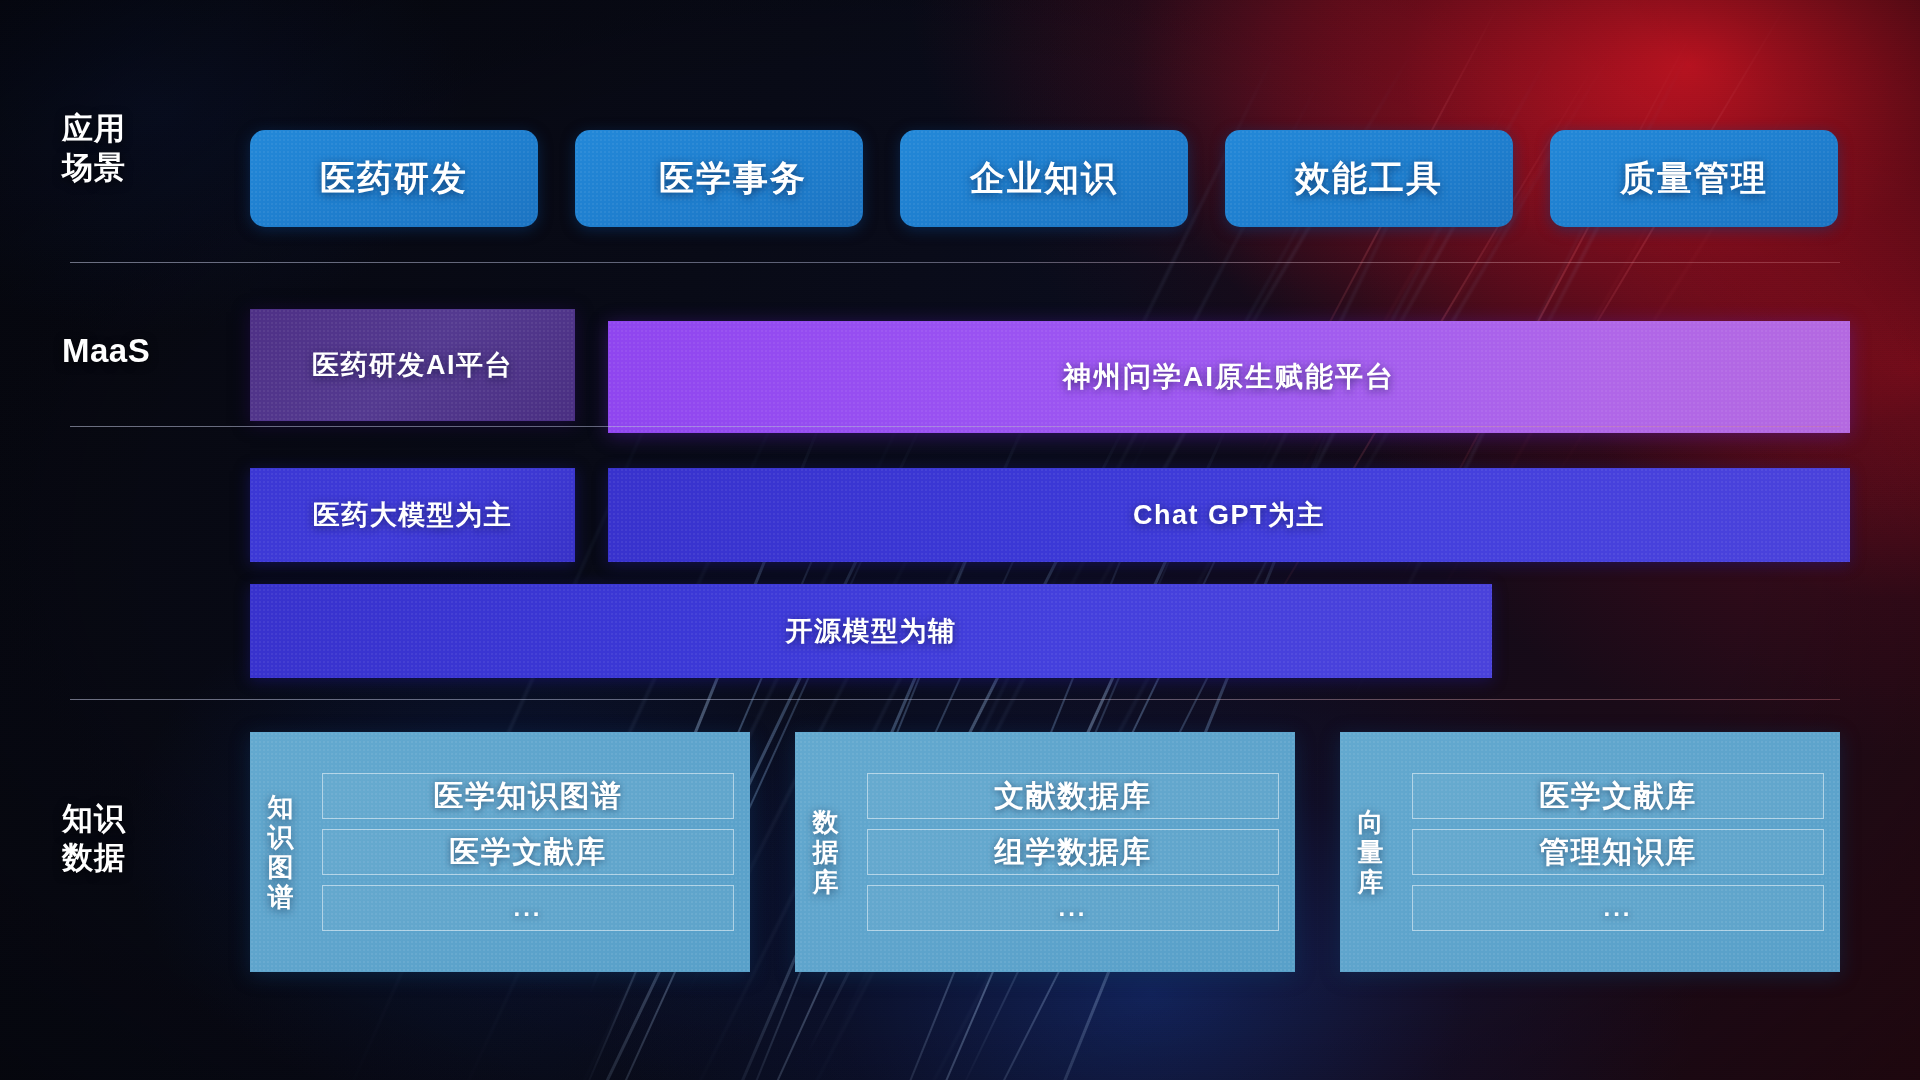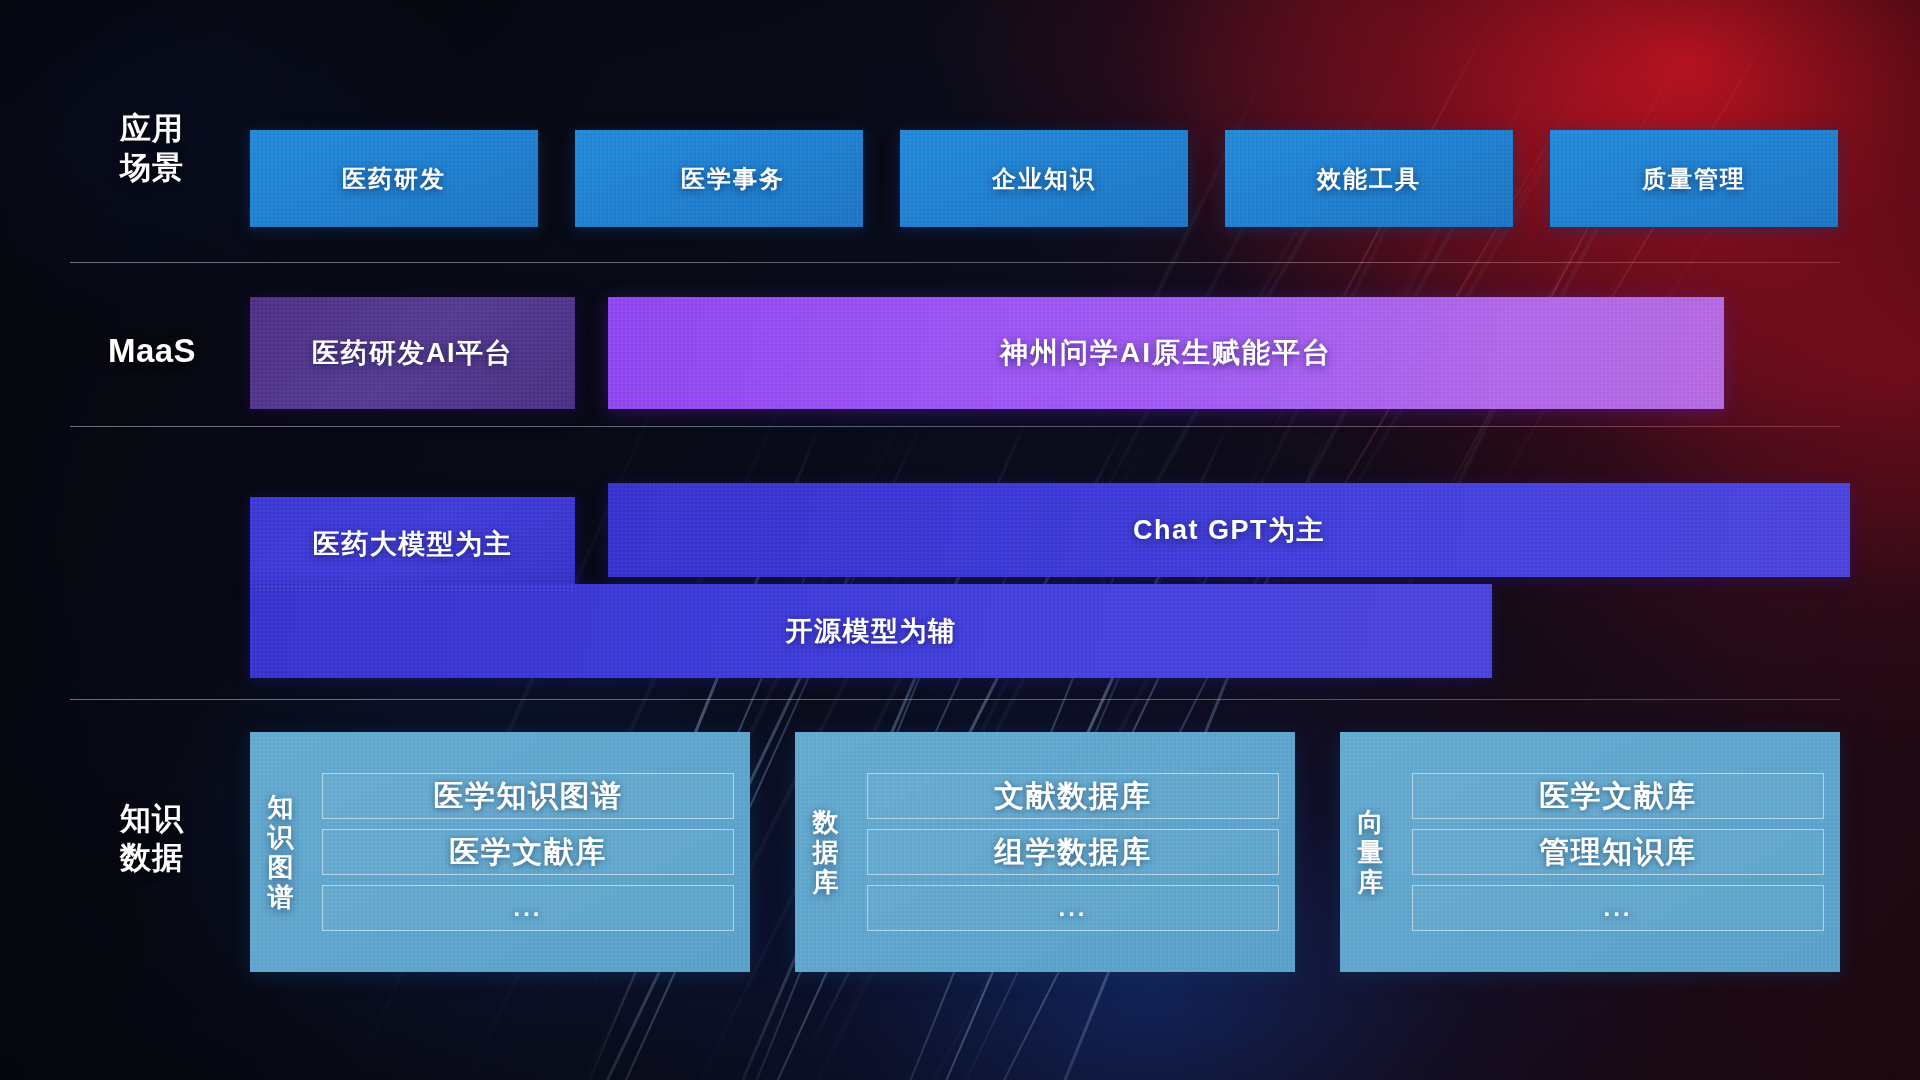--- a/index.html
+++ b/index.html
@@ -66,28 +66,27 @@
   }
 
   .row {
     position:absolute;
     display:flex;
     align-items:center;
   }
 
   .row-label {
     position:absolute;
-    left:87px;
+    left:62px;
     width:130px;
     color:#ffffff;
     font-weight:700;
     font-size:31px;
     line-height:1.25;
     letter-spacing:1px;
-    text-align:center;
     text-shadow:0 2px 10px rgba(0,0,0,.7);
     white-space:pre-line;
   }
   .row-label.latin { font-size:33px; letter-spacing:.5px; }
 
   .divider {
     position:absolute;
     left:70px;
     width:1770px;
     height:1px;
@@ -112,24 +111,25 @@
     background-image:radial-gradient(rgba(255,255,255,.13) 0.7px, rgba(0,0,0,0) 0.8px);
     background-size:4px 4px;
     opacity:.5;
     pointer-events:none;
     z-index:1;
   }
 
   
   .app-blk {
     height:97px;
-    font-size:24px;
+    font-size:35px;
     letter-spacing:2px;
     background:linear-gradient(160deg,#2388d8 0%,#1f80d0 45%,#1c74c2 100%);
     box-shadow:0 3px 14px rgba(10,60,120,.5);
+    border-radius:15px;
   }
 
   
   .maas-left {
     height:112px;
     font-size:27px;
     letter-spacing:1.5px;
     background:linear-gradient(135deg,#4e3086 0%,#543a90 50%,#4a2f82 100%);
     box-shadow:0 3px 16px rgba(40,10,90,.5);
   }
@@ -141,21 +141,20 @@
     box-shadow:0 3px 18px rgba(90,30,180,.45);
   }
 
   
   .algo-left {
     height:94px;
     font-size:27px;
     letter-spacing:1.5px;
     background:linear-gradient(140deg,#3b37d4 0%,#3f3bd8 50%,#3832c8 100%);
     box-shadow:0 3px 14px rgba(30,25,140,.5);
-    margin-top:29px;
   }
   .algo-right {
     height:94px;
     font-size:27px;
     letter-spacing:1.5px;
     background:linear-gradient(100deg,#3832cd 0%,#3b38d6 35%,#4440dd 65%,#4a42db 100%);
     box-shadow:0 3px 14px rgba(30,25,140,.45);
     justify-content:center;
   }
 
@@ -285,21 +284,21 @@
     </div>
 
     <div class="divider" style="top:262px;"></div>
 
     <div class="row-label latin" style="top:330px;">MaaS</div>
 
     <div class="row" style="left:250px; top:297px;">
       <div class="blk maas-left" style="width:325px; margin-right:33px;">
         <span>医药研发AI平台</span>
       </div>
-      <div class="blk maas-right" style="width:1116px;">
+      <div class="blk maas-right" style="width:1242px;margin-top:24px;">
         <span>神州问学AI原生赋能平台</span>
       </div>
     </div>
 
     <div class="divider" style="top:426px;"></div>
 
 
     <div class="row" style="left:250px; top:468px;">
       <div class="blk algo-left" style="width:325px; margin-right:33px;">
         <span>医药大模型为主</span>

